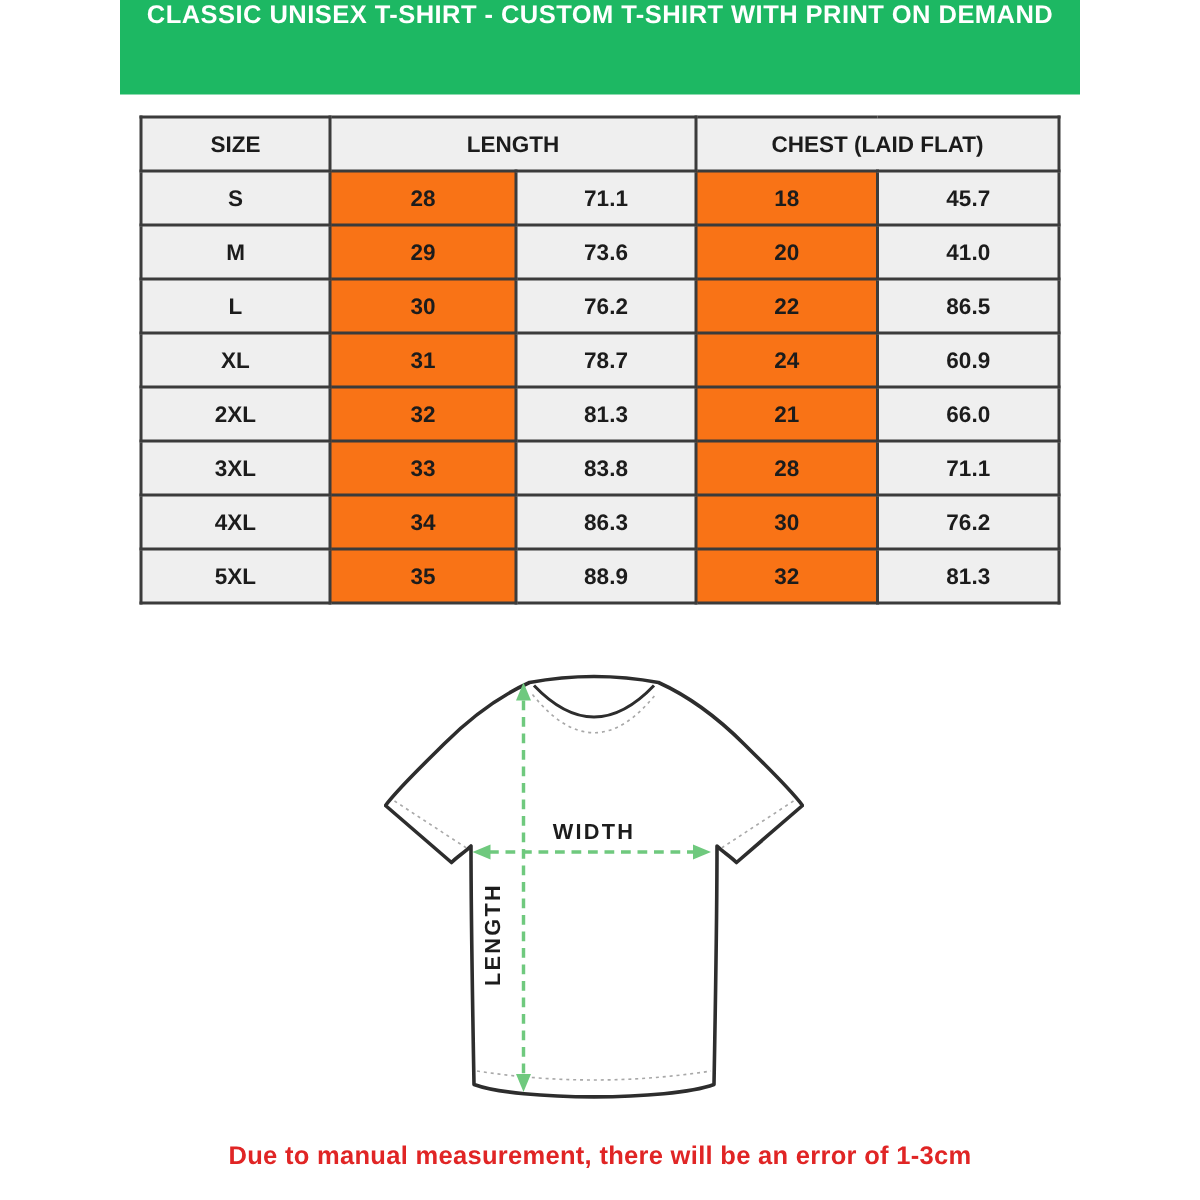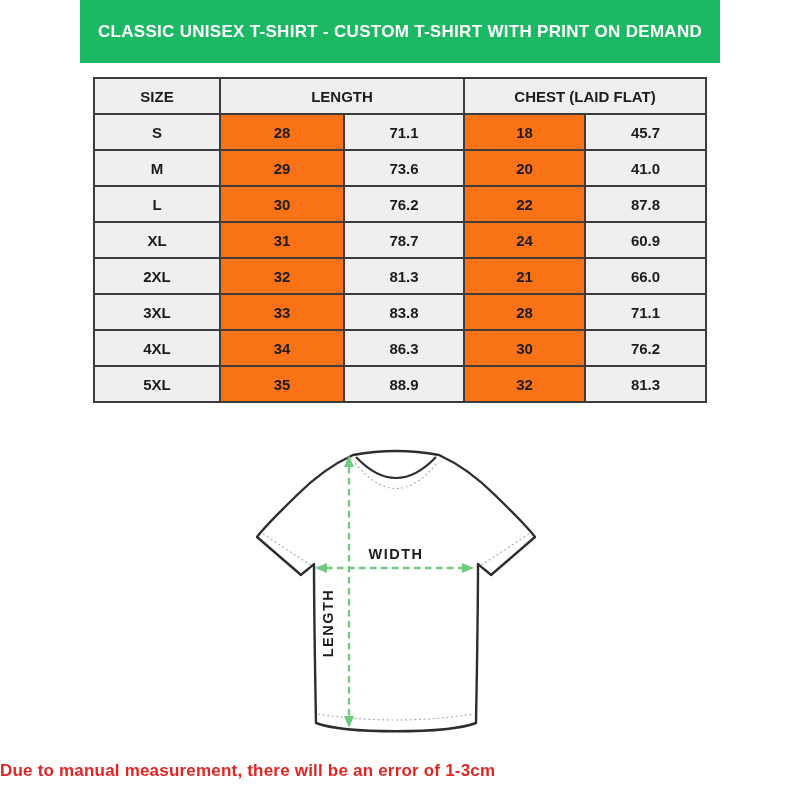--- a/index.html
+++ b/index.html
@@ -15,21 +15,21 @@
   }
   *{margin:0;padding:0;box-sizing:border-box;}
   html,body{background:#ffffff;}
   body{font-family:"Liberation Sans",sans-serif;}
   .page{position:relative;width:800px;height:800px;background:#ffffff;overflow:hidden;}
 
   
   .banner{
     position:absolute;left:80px;top:0;width:640px;height:63px;
     background:var(--banner-bg);
-    display:flex;align-items:center;justify-content:center;
+    display:flex;align-items:flex-start;justify-content:center;
   }
   .banner-title{
     color:var(--banner-text);
     font-size:17px;font-weight:bold;letter-spacing:.3px;
     text-align:center;white-space:nowrap;
   }
 
   
   .size-table{
     position:absolute;left:93px;top:77px;width:612px;
@@ -54,21 +54,21 @@
   .ahead{fill:var(--arrow-green);stroke:none;}
   .dim-label{
     font-family:"Liberation Sans",sans-serif;
     font-weight:bold;font-size:14.5px;letter-spacing:1.5px;
     fill:var(--table-text);
   }
 
   
   .note{
     position:absolute;left:0;top:761px;width:800px;
-    text-align:left;
+    text-align:center;
     color:var(--note-red);font-size:17px;font-weight:bold;letter-spacing:.2px;
   }
 </style>
 </head>
 <body>
 
 <div class="page">
 
   <div class="banner">
     <div class="banner-title">CLASSIC UNISEX T-SHIRT - CUSTOM T-SHIRT WITH PRINT ON DEMAND</div>
@@ -102,21 +102,21 @@
       <td>29</td>
       <td class="shade">73.6</td>
       <td>20</td>
       <td class="shade">41.0</td>
     </tr>
         <tr>
       <td class="shade">L</td>
       <td>30</td>
       <td class="shade">76.2</td>
       <td>22</td>
-      <td class="shade">87.8</td>
+      <td class="shade">86.5</td>
     </tr>
         <tr>
       <td class="shade">XL</td>
       <td>31</td>
       <td class="shade">78.7</td>
       <td>24</td>
       <td class="shade">60.9</td>
     </tr>
         <tr>
       <td class="shade">2XL</td>

